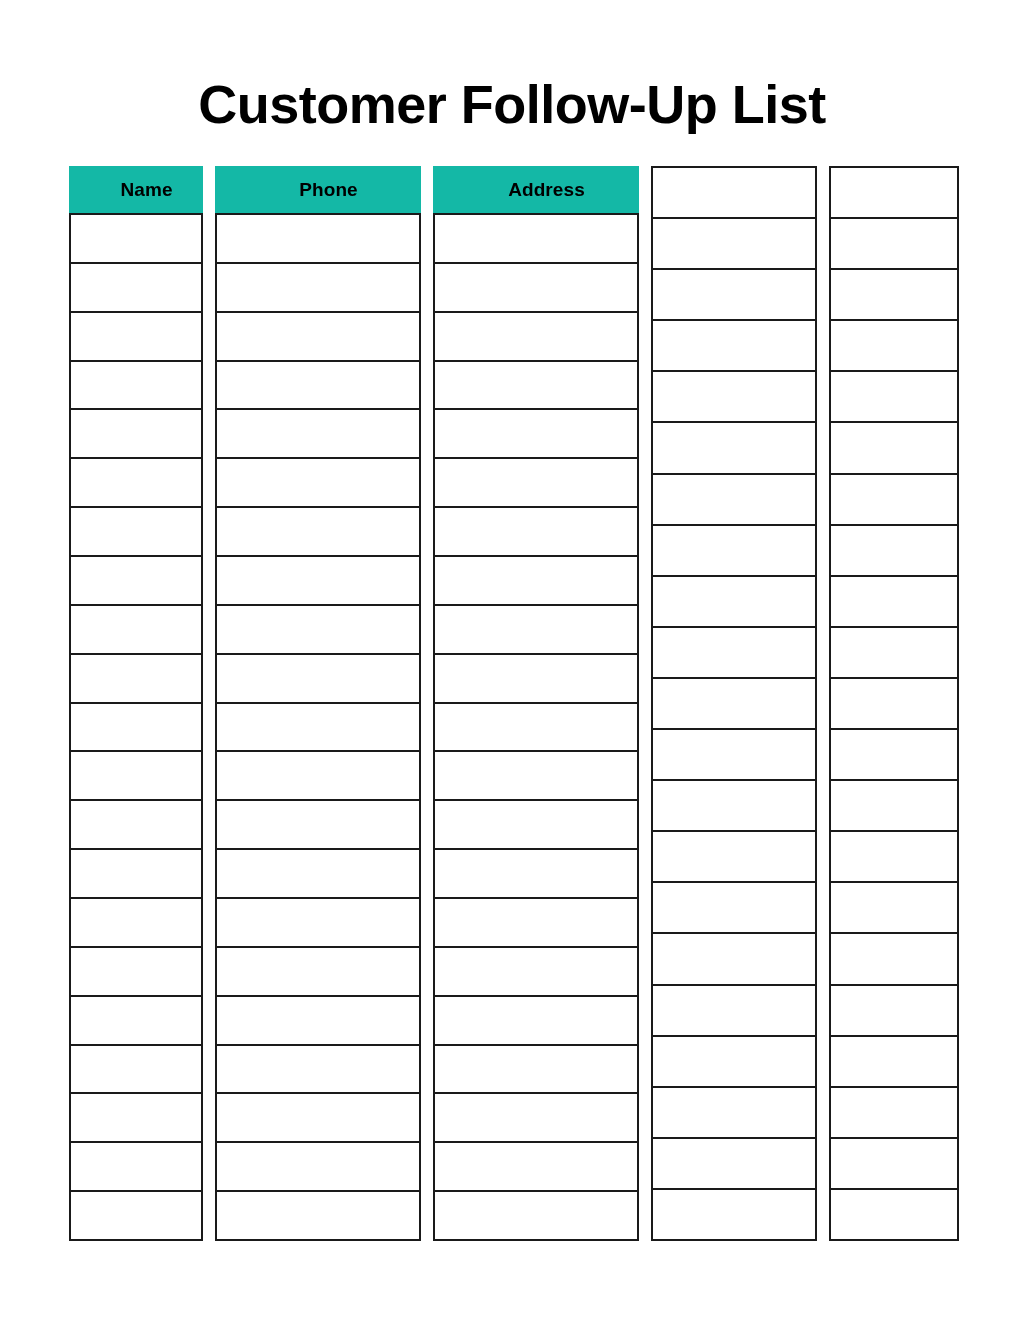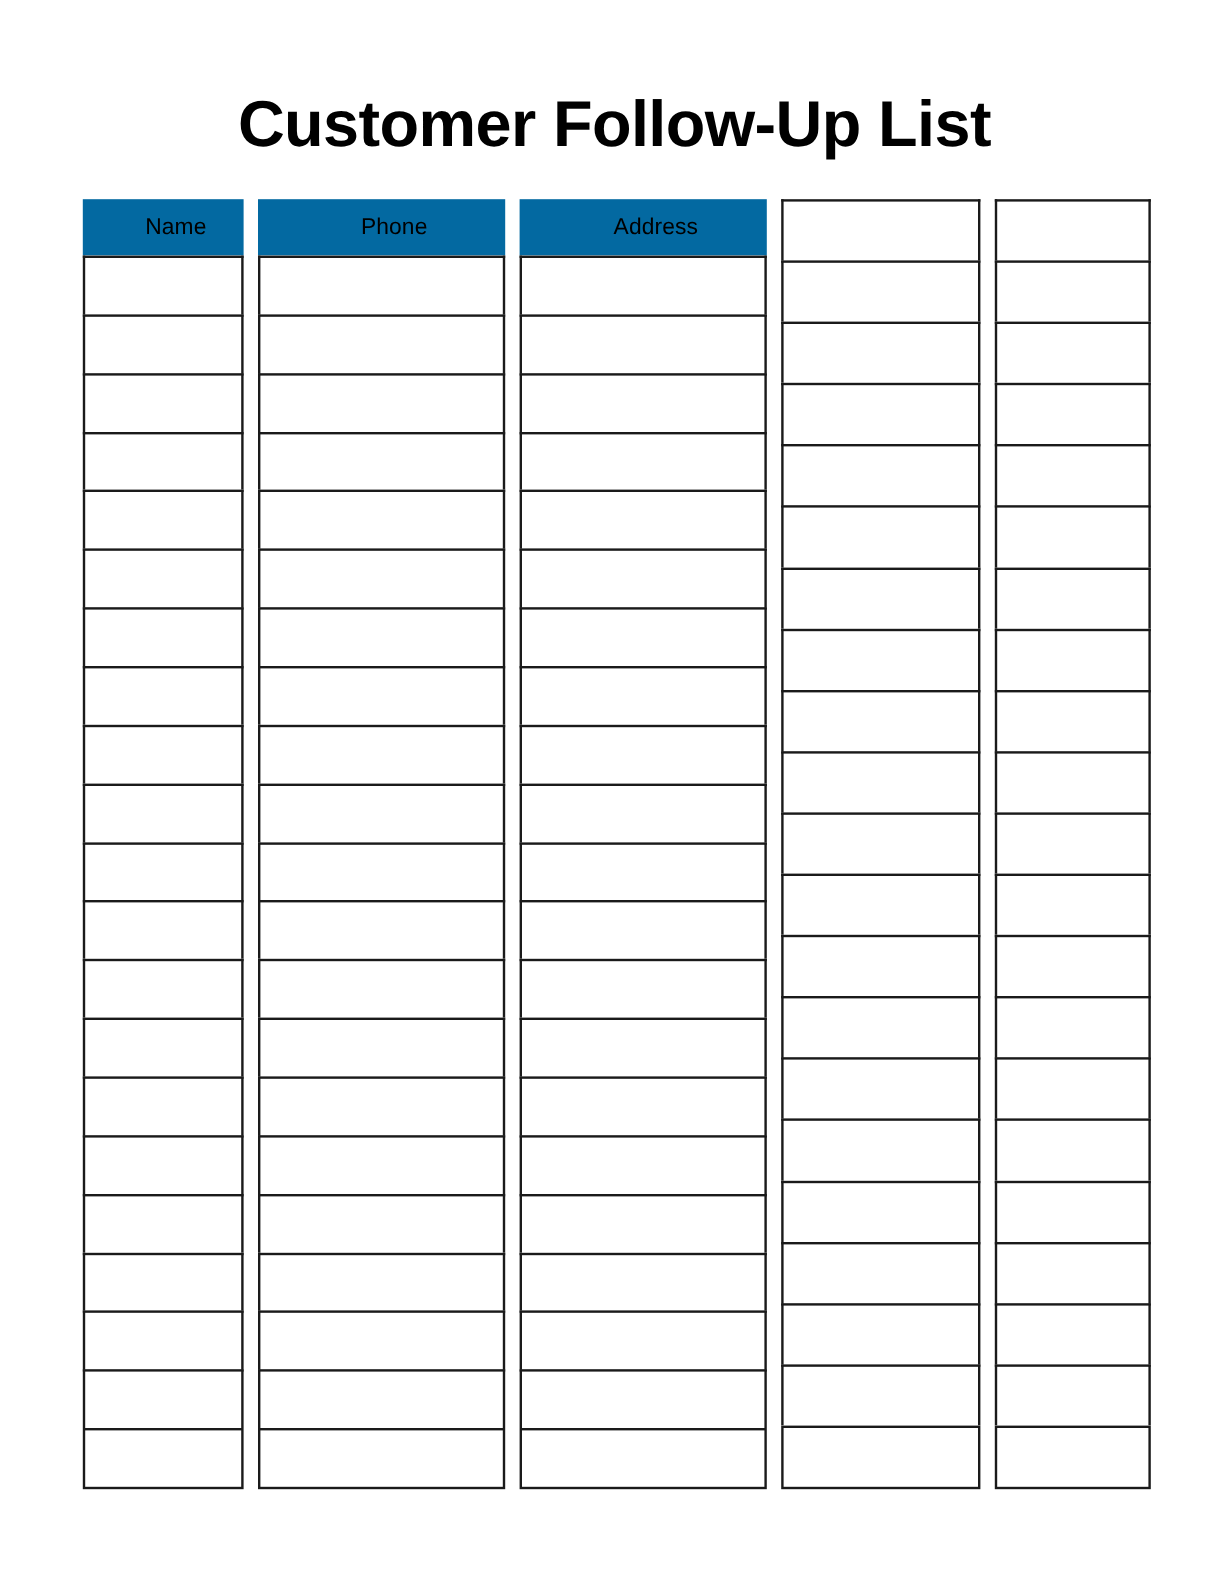--- a/index.html
+++ b/index.html
@@ -63,26 +63,26 @@
 
   .col-name     { width: 134px; flex: 0 0 134px; }
   .col-phone    { width: 206px; flex: 0 0 206px; }
   .col-address  { width: 206px; flex: 0 0 206px; border-radius: 25px; }
   .col-order    { width: 166px; flex: 0 0 166px; }
   .col-follow   { width: 130px; flex: 0 0 130px; }
 
   .col-header {
     height: 47px;
     flex: 0 0 47px;
-    background: #0369a1;
+    background: #14b8a6;
     display: flex;
     align-items: center;
     justify-content: center;
     font-size: 19px;
-    font-weight: 400;
+    font-weight: 700;
     color: #000000;
     white-space: nowrap;
     letter-spacing: 0.1px;
     padding-left: 21px;
   }
 
   .col-body {
     flex: 1 1 auto;
     display: flex;
     flex-direction: column;

